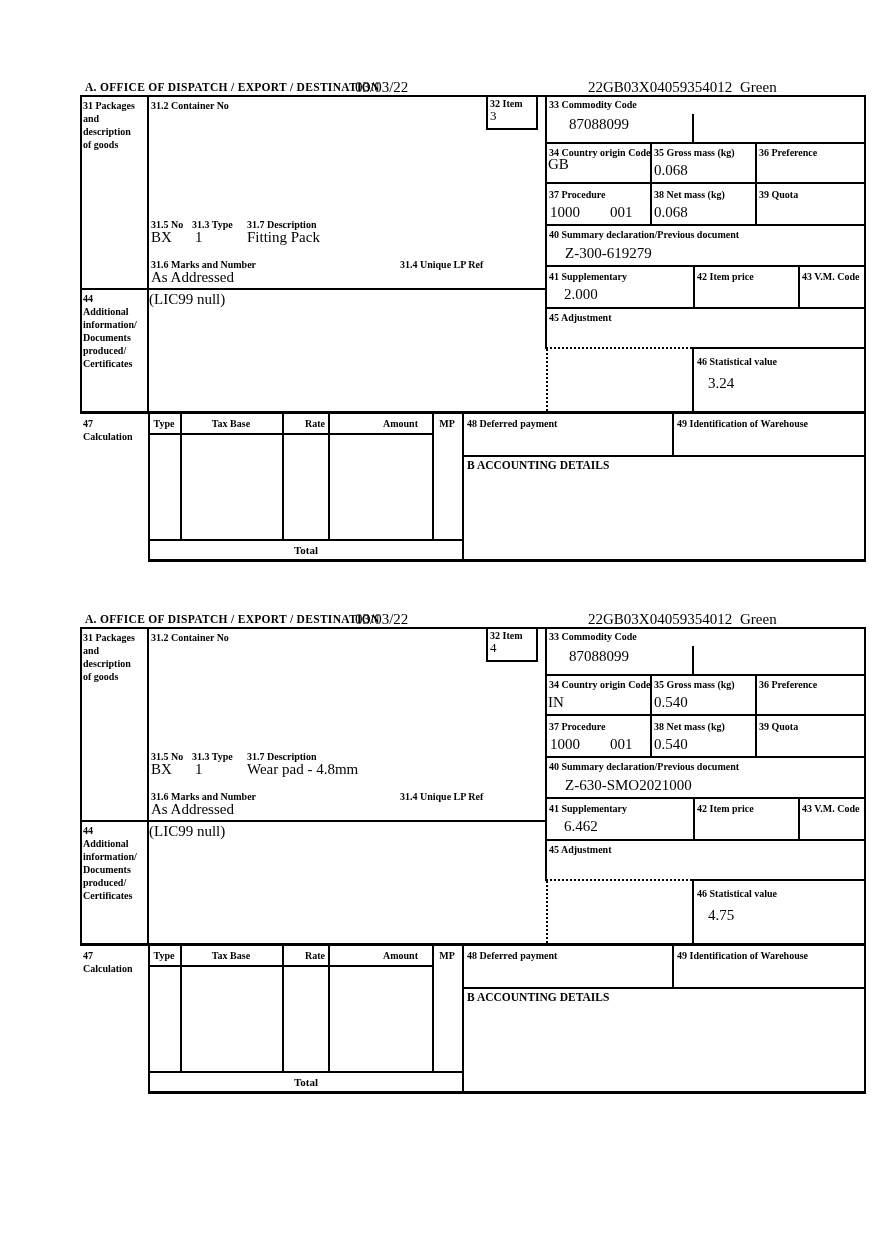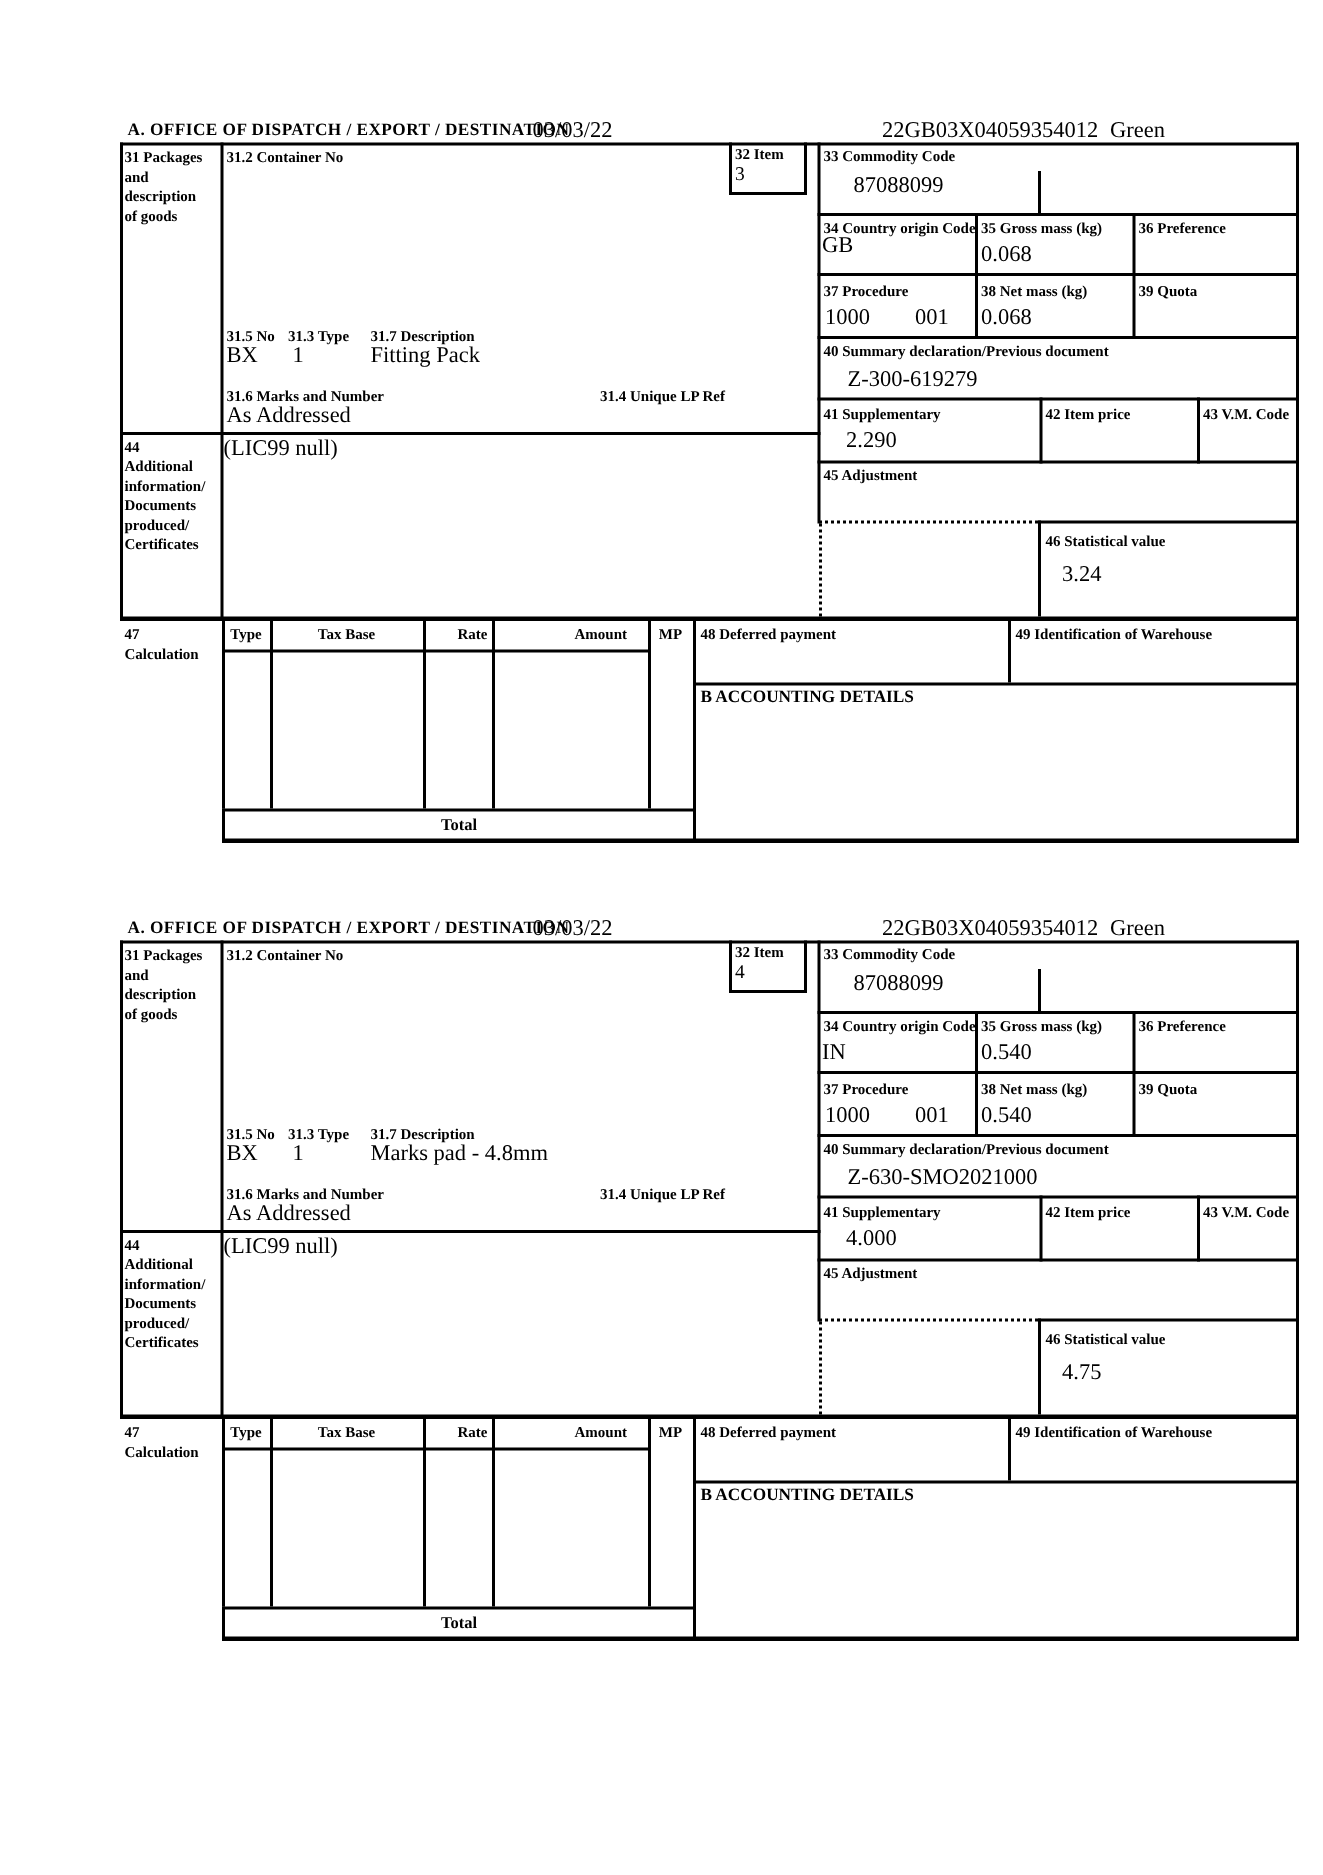--- a/index.html
+++ b/index.html
@@ -68,21 +68,21 @@
     <div class="lbl" style="left:679px;top:110px;">39 Quota</div>
     <div class="v" style="left:570px;top:64px;height:84px;"></div>
     <div class="v" style="left:675px;top:64px;height:84px;"></div>
     <div class="h" style="left:465px;top:146px;width:321px;"></div>
 
     <div class="lbl" style="left:469px;top:150px;">40 Summary declaration/Previous document</div>
     <div class="val" style="left:485px;top:167px;">Z-300-619279</div>
     <div class="h" style="left:465px;top:187px;width:321px;"></div>
 
     <div class="lbl" style="left:469px;top:192px;">41 Supplementary</div>
-    <div class="val" style="left:484px;top:208px;">2.290</div>
+    <div class="val" style="left:484px;top:208px;">2.000</div>
     <div class="lbl" style="left:617px;top:192px;">42 Item price</div>
     <div class="lbl" style="left:722px;top:192px;">43 V.M. Code</div>
     <div class="v" style="left:613px;top:187px;height:44px;"></div>
     <div class="v" style="left:718px;top:187px;height:44px;"></div>
     <div class="h" style="left:465px;top:229px;width:321px;"></div>
 
     <div class="lbl" style="left:469px;top:233px;">45 Adjustment</div>
     <div class="hdot" style="left:466px;top:269px;width:146px;"></div>
 
     <div class="h" style="left:612px;top:269px;width:174px;"></div>
@@ -184,41 +184,41 @@
     <div class="lbl" style="left:679px;top:110px;">39 Quota</div>
     <div class="v" style="left:570px;top:64px;height:84px;"></div>
     <div class="v" style="left:675px;top:64px;height:84px;"></div>
     <div class="h" style="left:465px;top:146px;width:321px;"></div>
 
     <div class="lbl" style="left:469px;top:150px;">40 Summary declaration/Previous document</div>
     <div class="val" style="left:485px;top:167px;">Z-630-SMO2021000</div>
     <div class="h" style="left:465px;top:187px;width:321px;"></div>
 
     <div class="lbl" style="left:469px;top:192px;">41 Supplementary</div>
-    <div class="val" style="left:484px;top:208px;">4.000</div>
+    <div class="val" style="left:484px;top:208px;">6.462</div>
     <div class="lbl" style="left:617px;top:192px;">42 Item price</div>
     <div class="lbl" style="left:722px;top:192px;">43 V.M. Code</div>
     <div class="v" style="left:613px;top:187px;height:44px;"></div>
     <div class="v" style="left:718px;top:187px;height:44px;"></div>
     <div class="h" style="left:465px;top:229px;width:321px;"></div>
 
     <div class="lbl" style="left:469px;top:233px;">45 Adjustment</div>
     <div class="hdot" style="left:466px;top:269px;width:146px;"></div>
 
     <div class="h" style="left:612px;top:269px;width:174px;"></div>
     <div class="v" style="left:612px;top:269px;height:64px;"></div>
     <div class="lbl" style="left:617px;top:277px;">46 Statistical value</div>
     <div class="val" style="left:628px;top:297px;">4.75</div>
 
     <div class="lbl" style="left:71px;top:140px;">31.5 No</div>
     <div class="lbl" style="left:112px;top:140px;">31.3 Type</div>
     <div class="lbl" style="left:167px;top:140px;">31.7 Description</div>
     <div class="val" style="left:71px;top:151px;">BX</div>
     <div class="val" style="left:115px;top:151px;">1</div>
-    <div class="val" style="left:167px;top:151px;">Marks pad - 4.8mm</div>
+    <div class="val" style="left:167px;top:151px;">Wear pad - 4.8mm</div>
 
     <div class="lbl" style="left:71px;top:180px;">31.6 Marks and Number</div>
     <div class="lbl" style="left:320px;top:180px;">31.4 Unique LP Ref</div>
     <div class="val" style="left:71px;top:191px;">As Addressed</div>
 
     <div class="h" style="left:0;top:210px;width:467px;"></div>
     <div class="lbl pre" style="left:3px;top:214px;width:62px;">44
 Additional
 information/
 Documents

